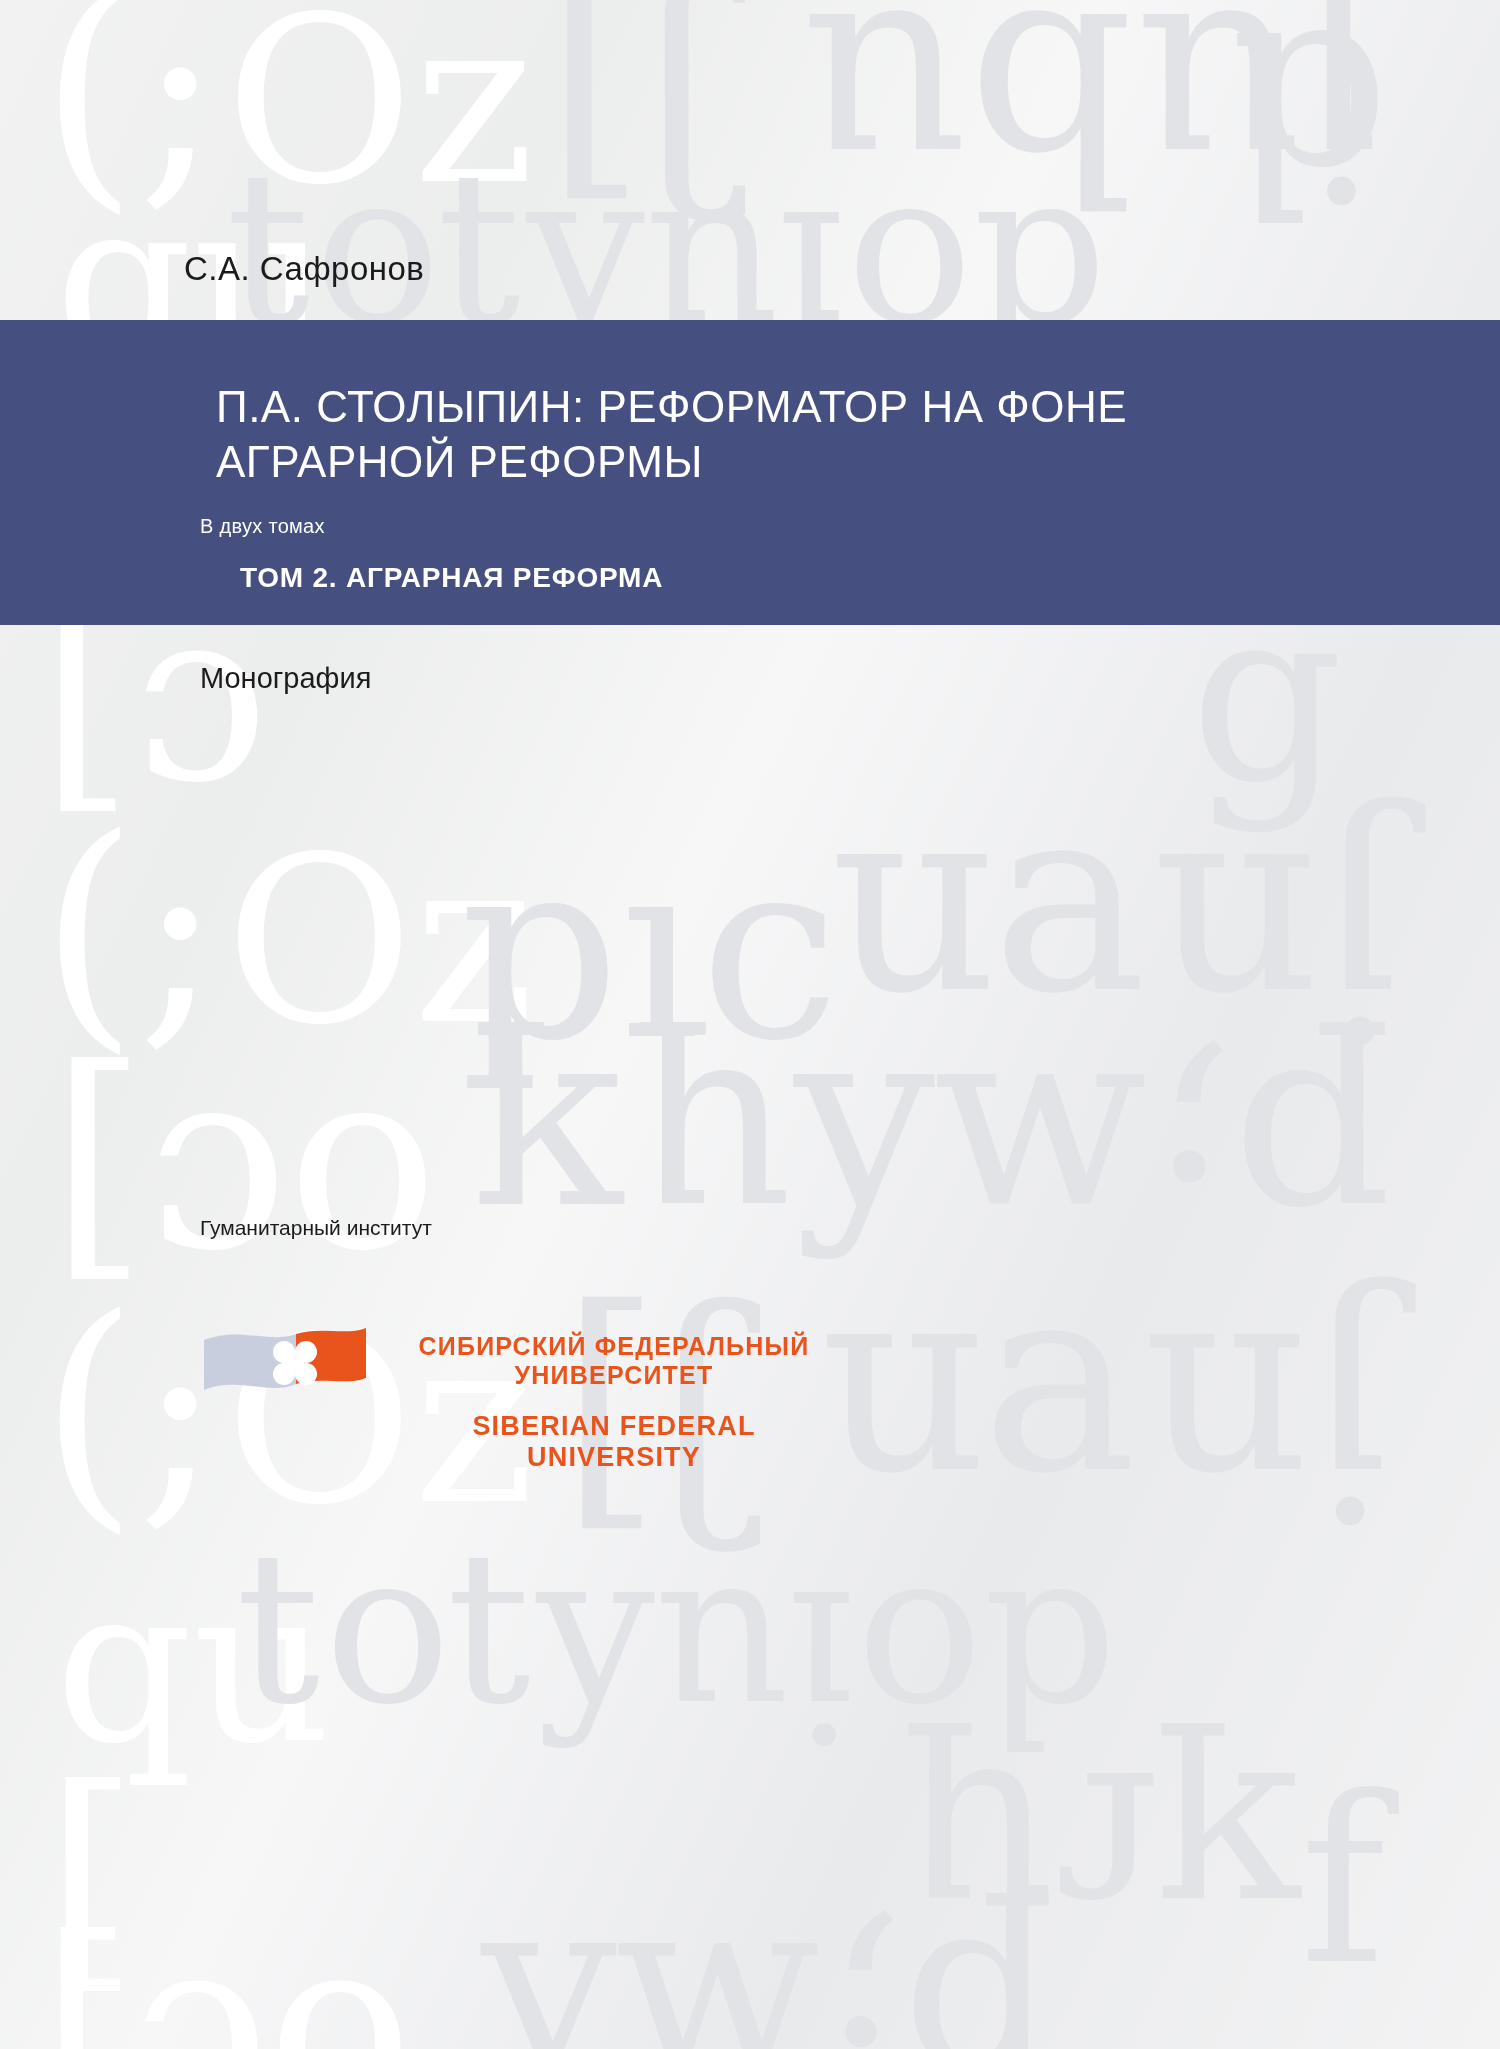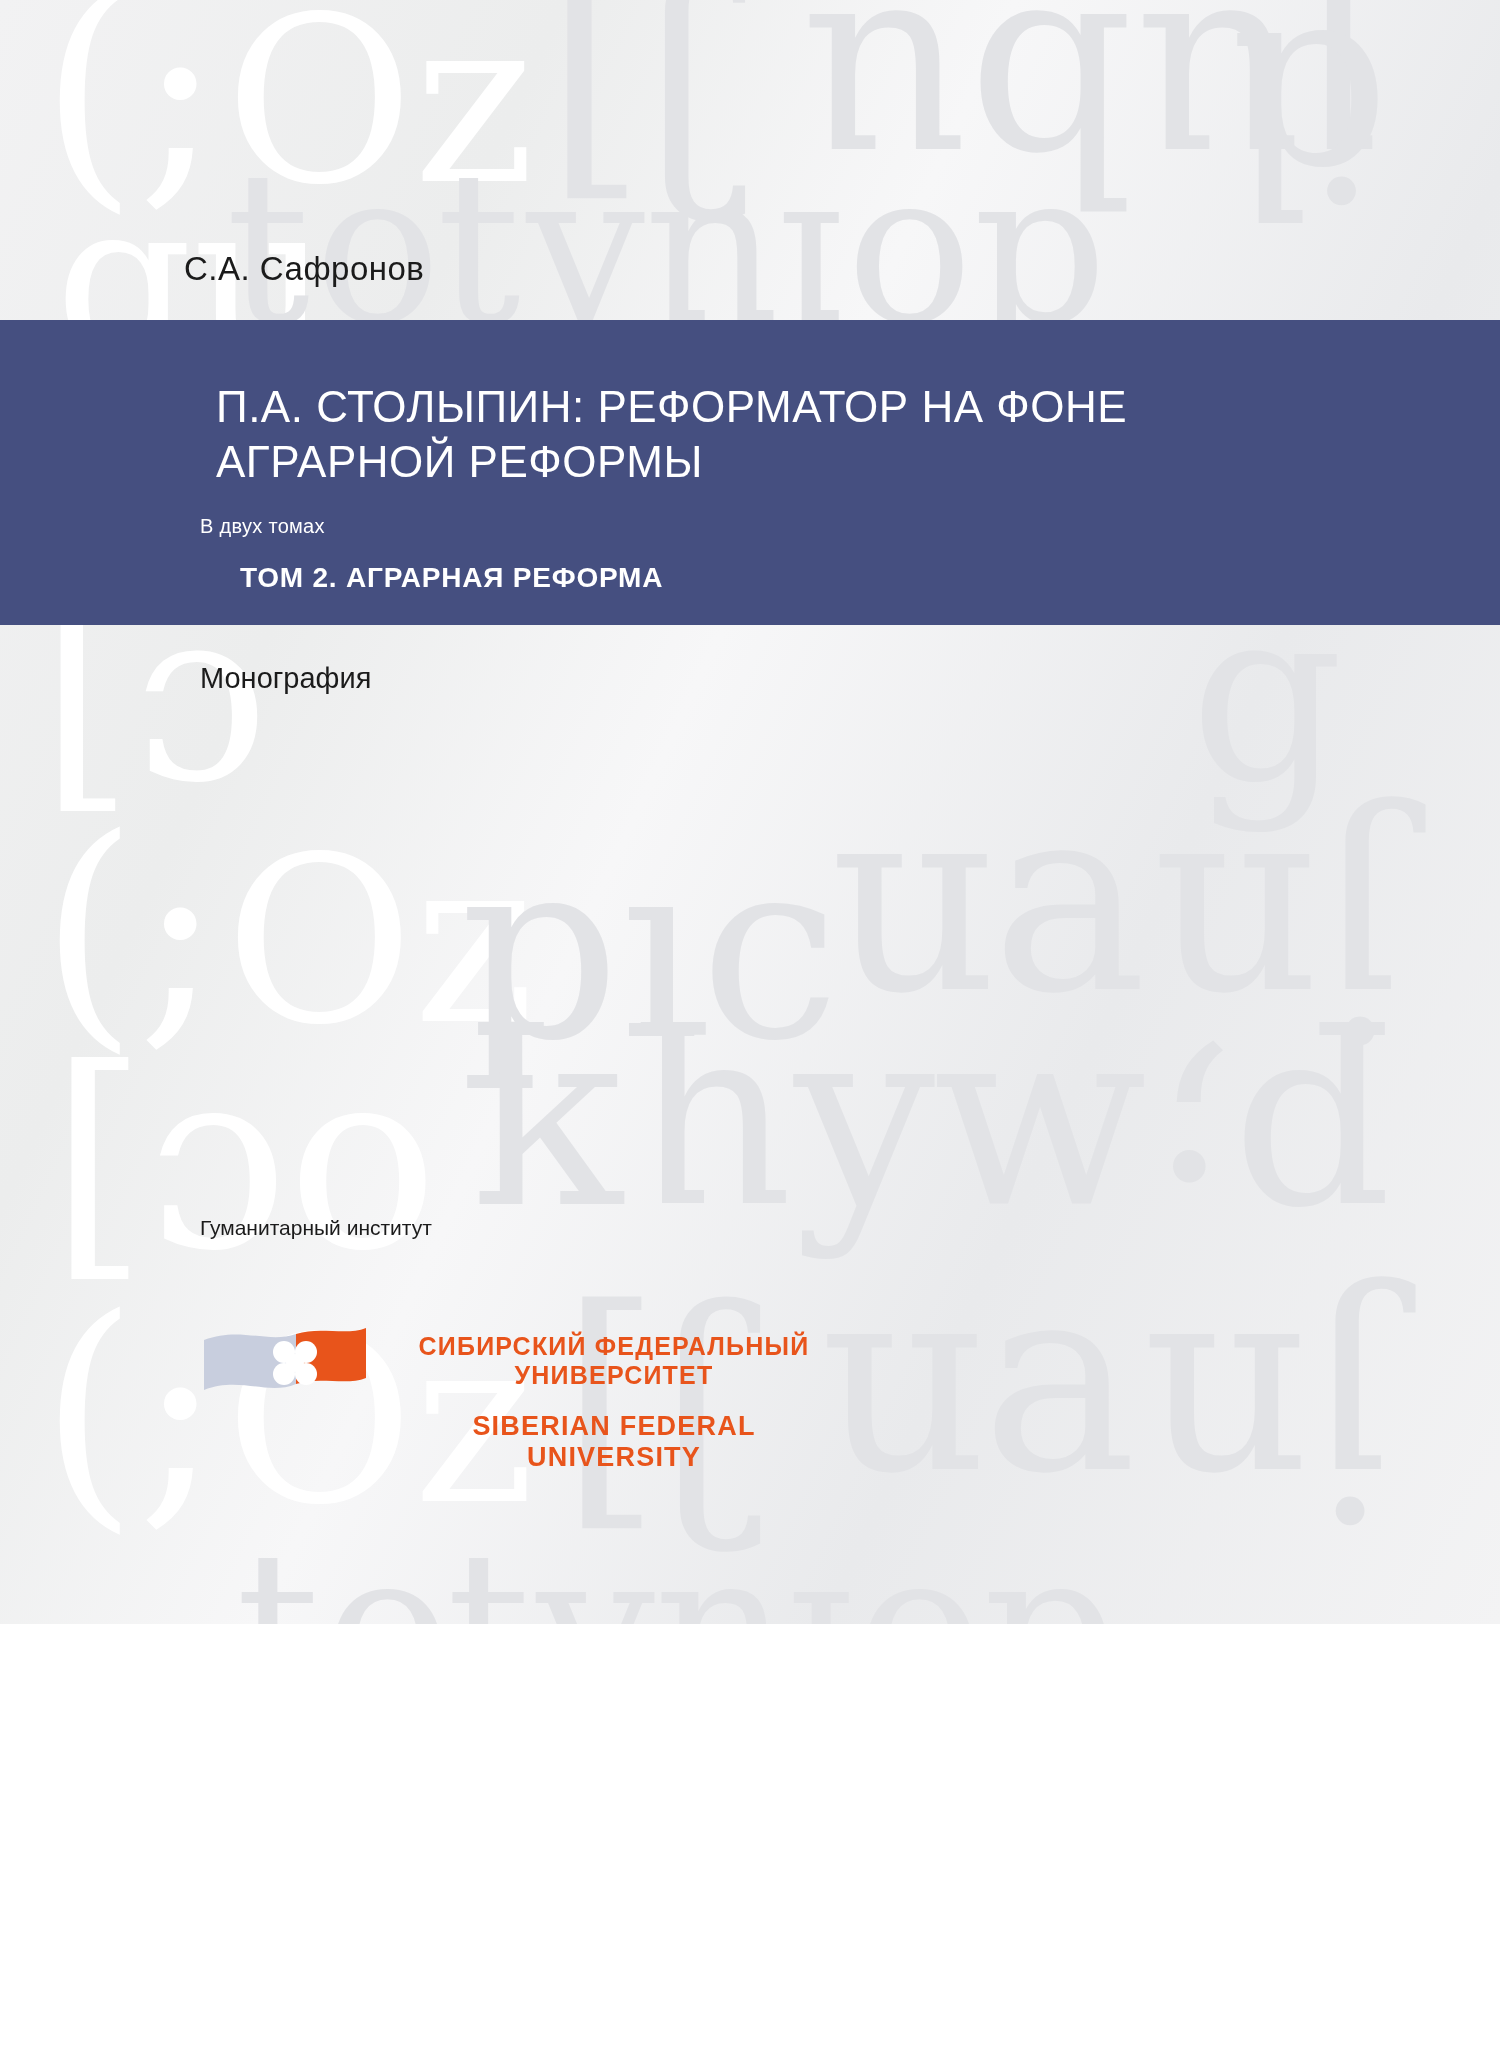--- a/index.html
+++ b/index.html
@@ -6,21 +6,21 @@
     margin: 0;
     padding: 0;
     background: #ffffff;
   }
   body {
     font-family: "Liberation Sans", sans-serif;
   }
   .cover {
     position: relative;
     width: 1500px;
-    height: 1624px;
+    height: 2049px;
     overflow: hidden;
     background: linear-gradient(115deg, #f2f2f3 0%, #eceded 25%, #f7f7f8 45%, #e9eaec 70%, #f3f3f4 100%);
   }
 
   
   .bg-layer {
     position: absolute;
     inset: 0;
     overflow: hidden;
     pointer-events: none;

